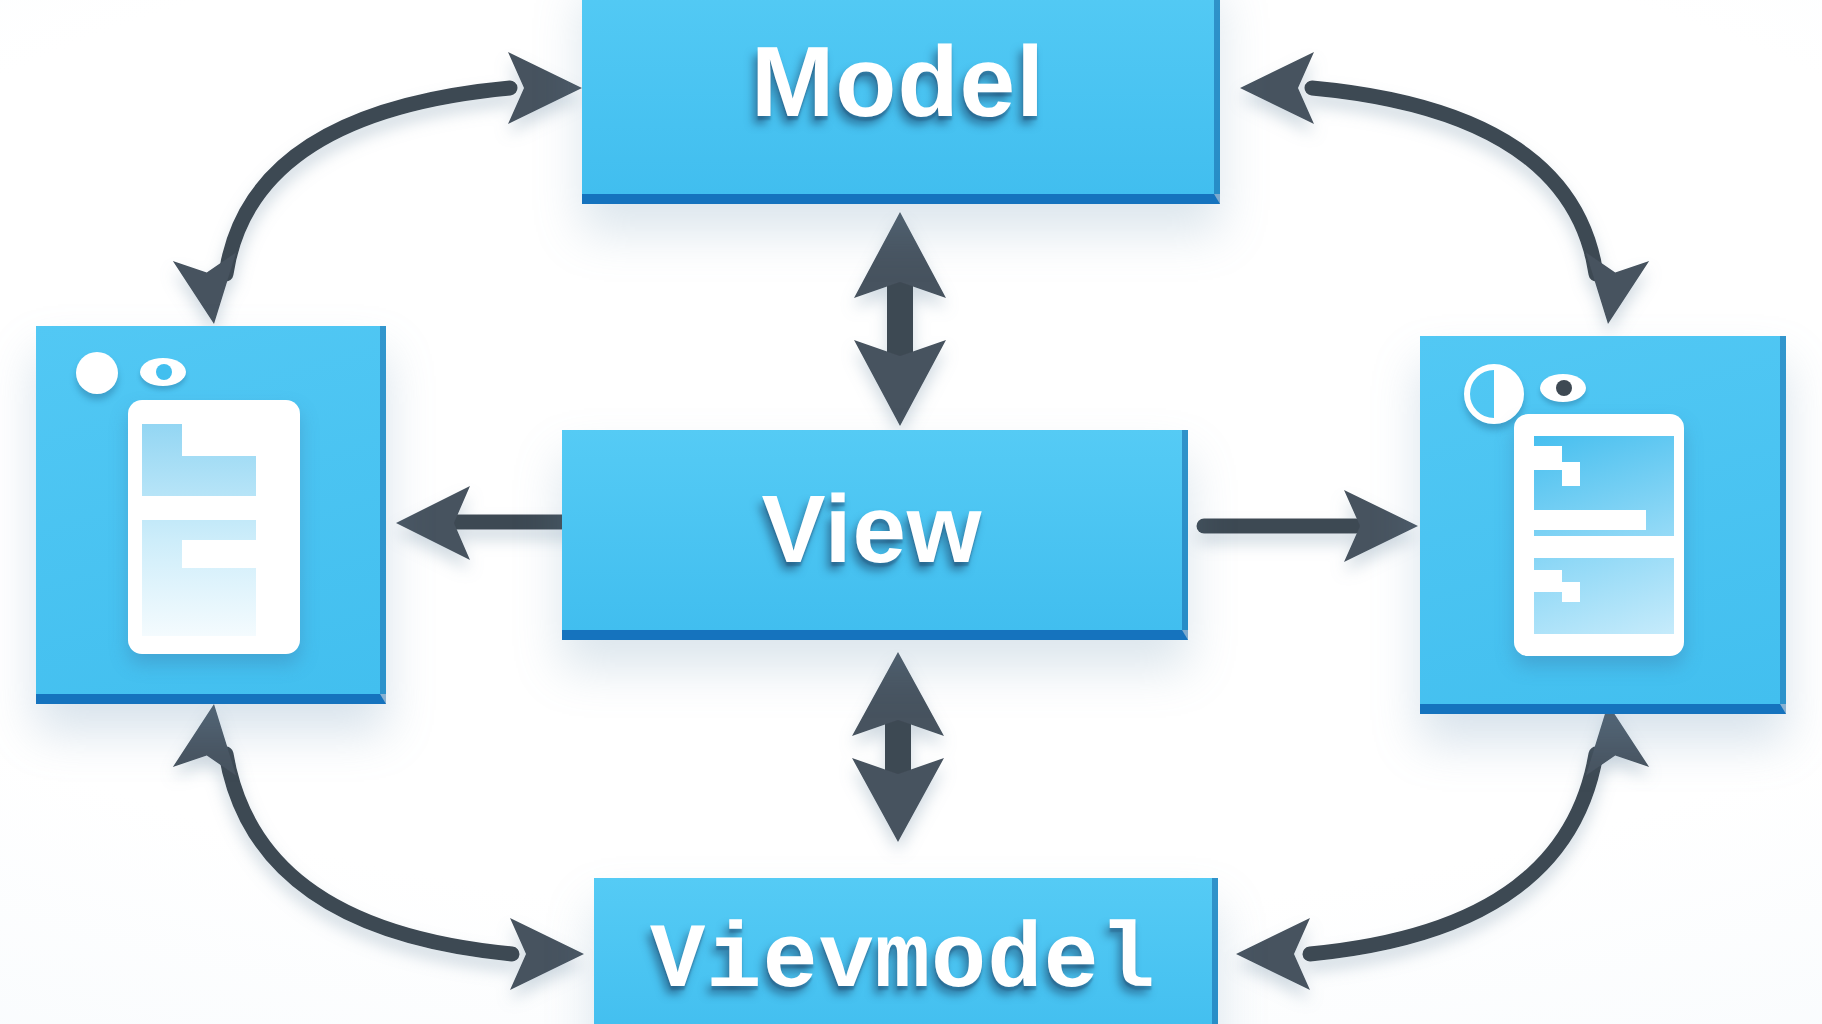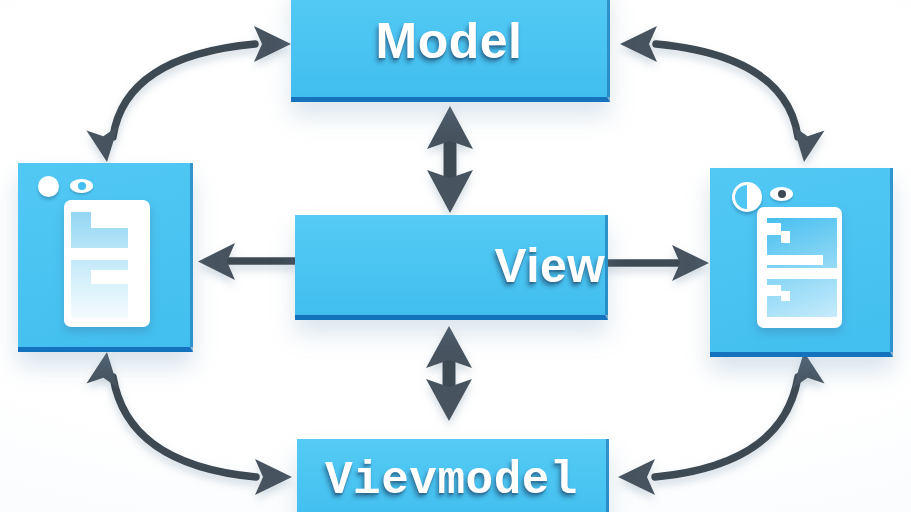--- a/index.html
+++ b/index.html
@@ -13,21 +13,21 @@
   
   .node {
     position:absolute;
     background: linear-gradient(180deg, var(--box_fill_light,#55CBF5) 0%, var(--box_fill,#41BEEF) 100%);
     border-bottom: 5px solid var(--box_edge,#1573BE);
     border-right: 3px solid rgba(18,100,165,.55);
     box-shadow: 0 14px 22px rgba(115,155,185,.25);
     display:flex; align-items:center; justify-content:center;
   }
   .node-model     { left:291px; top:-16px;  width:316px; height:113px; }
-  .node-view      { left:295px; top:215px;  width:310px; height:100px;justify-content:flex-end; }
+  .node-view      { left:281px; top:215px;  width:310px; height:100px; }
   .node-viewmodel { left:297px; top:439px;  width:309px; height:84px;font-family:Liberation Mono, monospace;  }
 
   .node-label {
     color: var(--label_text,#ffffff);
     font-weight:700; letter-spacing:.5px;
     text-shadow: -2px 4px 4px rgba(28,64,100,.55), 0 2px 1px rgba(28,64,100,.35);
     white-space:nowrap;
   }
   .node-model .node-label     { font-size:50px;text-align:center; }
   .node-view .node-label      { font-size:48px; }

